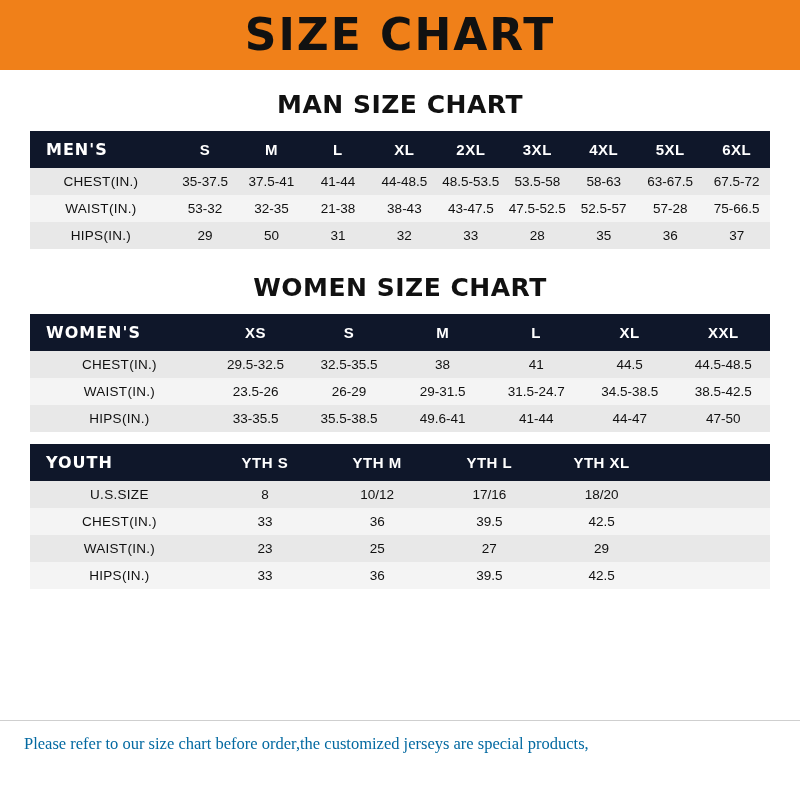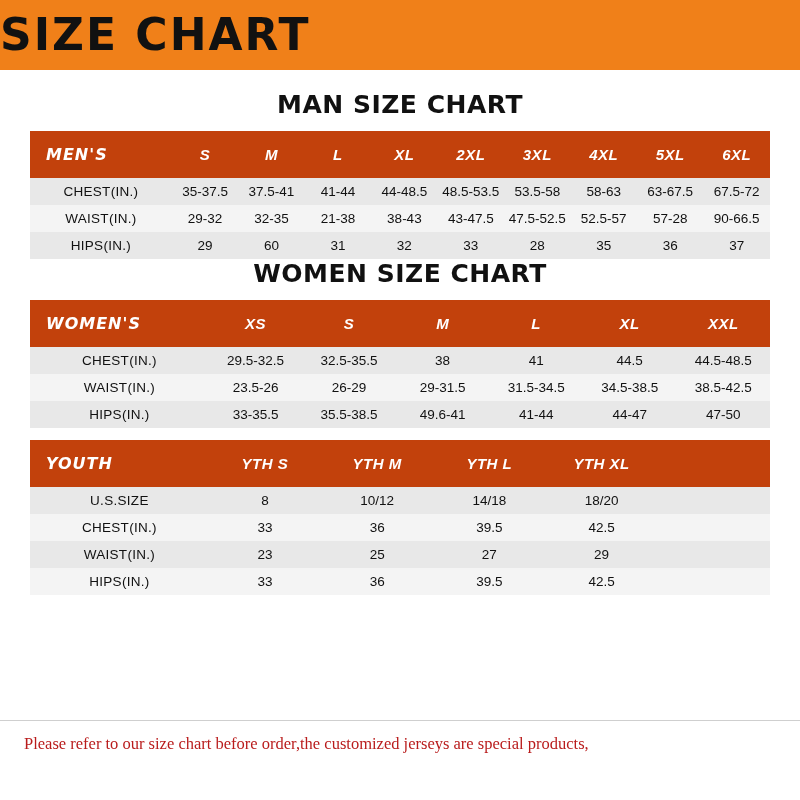--- a/index.html
+++ b/index.html
@@ -18,66 +18,66 @@
     height: 800px;
     position: relative;
     background: #ffffff;
     box-sizing: border-box;
   }
   .banner {
     height: 70px;
     background: #f08019;
     display: flex;
     align-items: center;
+    justify-content: center;
   }
   .banner-title {
     font-family: "DejaVu Sans", sans-serif;
     font-weight: bold;
     font-size: 44px;
     letter-spacing: 2px;
     color: #111111;
     line-height: 1;
   }
   .section-title {
     text-align: center;
     font-family: "DejaVu Sans", sans-serif;
     font-weight: bold;
     font-size: 25px;
     color: #111111;
     letter-spacing: 0.5px;
   }
   .t1 { margin-top: 20px; }
-  .t2 { }
+  .t2 { margin-top: 24px; }
   .t3 { margin-top: 26px; }
 
   .table-wrap {
     margin: 12px 30px 0 30px;
   }
   table.size {
     width: 100%;
     border-collapse: collapse;
     table-layout: fixed;
   }
   table.size th, table.size td {
     text-align: center;
     font-size: 13.5px;
     color: #111111;
     padding: 0;
     height: 27px;
     vertical-align: middle;
     font-family: "Liberation Sans", sans-serif;
   }
   table.size thead th {
-    background: #c2410c;
+    background: #0f172a;
     color: #ffffff;
     font-weight: bold;
-    height: 47px;
+    height: 37px;
     font-size: 15px;
     letter-spacing: 0.5px;
-    font-style: italic;
   }
   table.size thead th.rowlabel {
     text-align: left;
     padding-left: 16px;
     font-family: "DejaVu Sans", sans-serif;
     font-size: 16px;
     letter-spacing: 1px;
   }
   table.size tbody tr.odd td { background: #e8e8e8; }
   table.size tbody tr.even td { background: #f4f4f4; }
@@ -91,21 +91,21 @@
     left: 0;
     right: 0;
     bottom: 0;
     height: 80px;
     border-top: 1px solid #cfcfcf;
     padding: 10px 24px 0 24px;
     box-sizing: border-box;
   }
   .footer p {
     margin: 0;
-    color: #b91c1c;
+    color: #0369a1;
     font-size: 16.5px;
     line-height: 26px;
     font-family: "Liberation Serif", serif;
   }
   .footer p.l2 { }
 </style>
 </head>
 <body>
 
 <div class="page">
@@ -139,34 +139,34 @@
           <td>41-44</td>
           <td>44-48.5</td>
           <td>48.5-53.5</td>
           <td>53.5-58</td>
           <td>58-63</td>
           <td>63-67.5</td>
           <td>67.5-72</td>
         </tr>
         <tr class="even">
           <td class="rowlabel">WAIST(IN.)</td>
-          <td>29-32</td>
+          <td>53-32</td>
           <td>32-35</td>
           <td>21-38</td>
           <td>38-43</td>
           <td>43-47.5</td>
           <td>47.5-52.5</td>
           <td>52.5-57</td>
           <td>57-28</td>
-          <td>90-66.5</td>
+          <td>75-66.5</td>
         </tr>
         <tr class="odd">
           <td class="rowlabel">HIPS(IN.)</td>
           <td>29</td>
-          <td>60</td>
+          <td>50</td>
           <td>31</td>
           <td>32</td>
           <td>33</td>
           <td>28</td>
           <td>35</td>
           <td>36</td>
           <td>37</td>
         </tr>
       </tbody>
     </table>
@@ -194,21 +194,21 @@
           <td>38</td>
           <td>41</td>
           <td>44.5</td>
           <td>44.5-48.5</td>
         </tr>
         <tr class="even">
           <td class="rowlabel">WAIST(IN.)</td>
           <td>23.5-26</td>
           <td>26-29</td>
           <td>29-31.5</td>
-          <td>31.5-34.5</td>
+          <td>31.5-24.7</td>
           <td>34.5-38.5</td>
           <td>38.5-42.5</td>
         </tr>
         <tr class="odd">
           <td class="rowlabel">HIPS(IN.)</td>
           <td>33-35.5</td>
           <td>35.5-38.5</td>
           <td>49.6-41</td>
           <td>41-44</td>
           <td>44-47</td>
@@ -228,21 +228,21 @@
           <th>YTH L</th>
           <th>YTH XL</th>
           <th></th>
         </tr>
       </thead>
       <tbody>
         <tr class="odd">
           <td class="rowlabel">U.S.SIZE</td>
           <td>8</td>
           <td>10/12</td>
-          <td>14/18</td>
+          <td>17/16</td>
           <td>18/20</td>
           <td></td>
         </tr>
         <tr class="even">
           <td class="rowlabel">CHEST(IN.)</td>
           <td>33</td>
           <td>36</td>
           <td>39.5</td>
           <td>42.5</td>
           <td></td>

